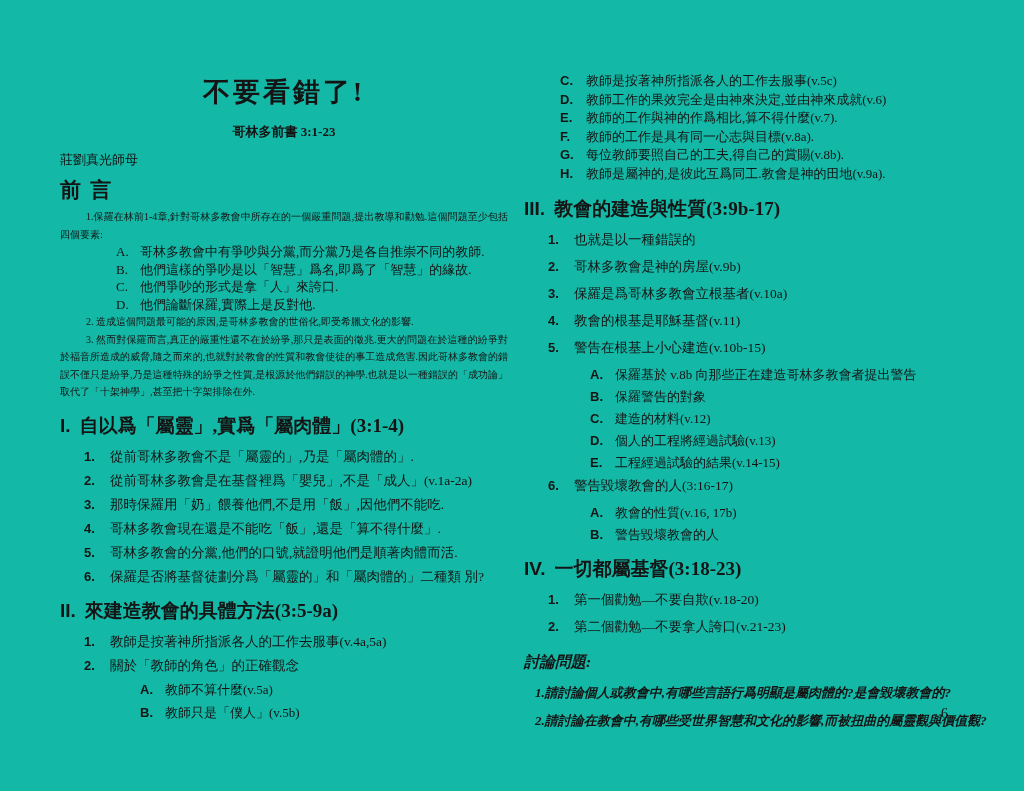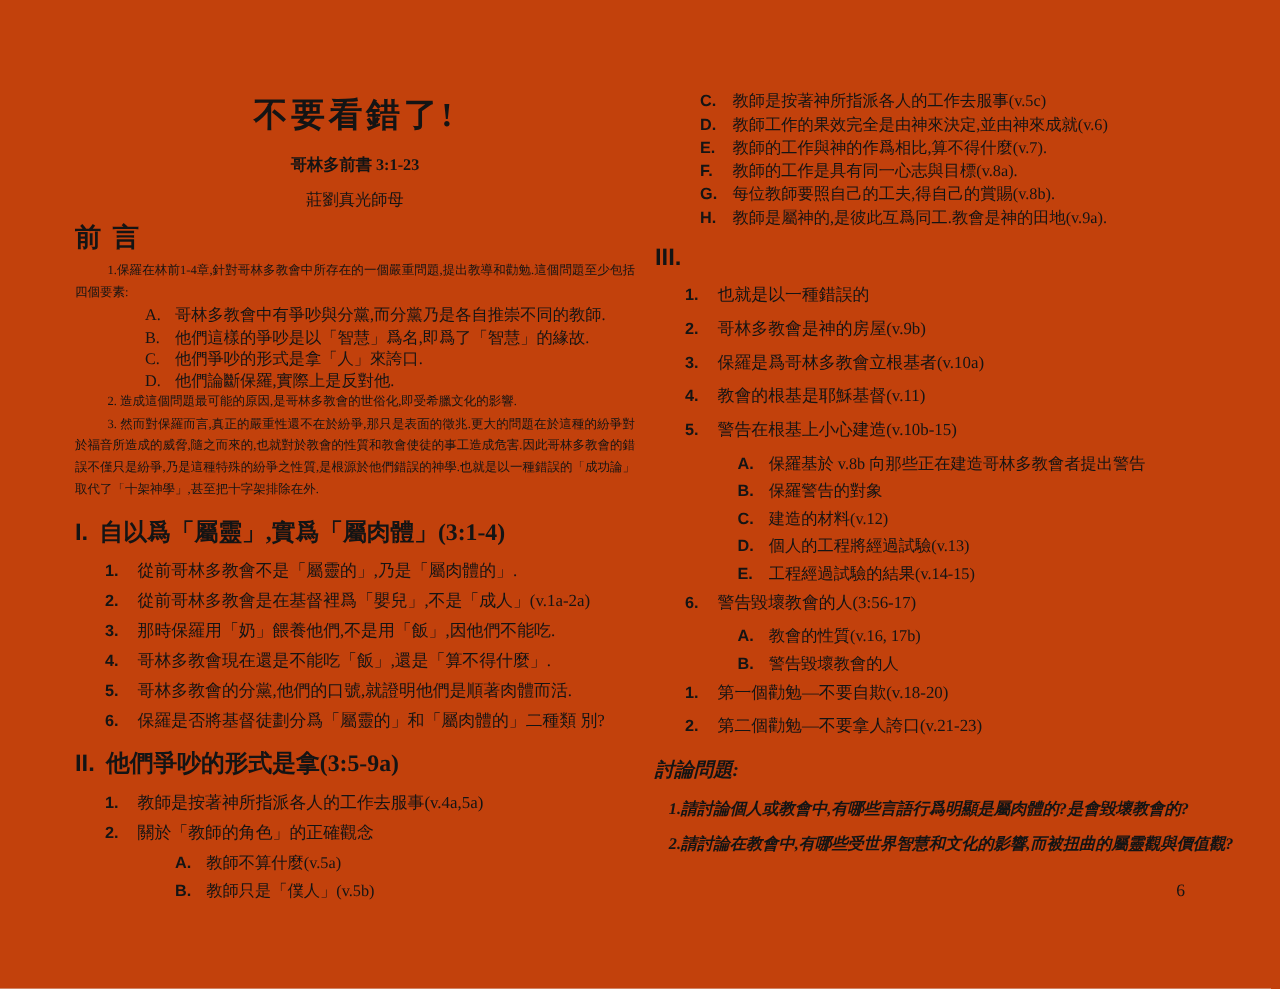--- a/index.html
+++ b/index.html
@@ -1,27 +1,27 @@
 <!DOCTYPE html>
 <html><head>
 <meta charset="utf-8">
 <style>
   html,body { margin:0; padding:0; background:#e8e8e8; }
   .page {
-    position:relative; width:1024px; height:791px; background:#c2410c;
+    position:relative; width:1024px; height:791px; background:#14b8a6;
     font-family:"Liberation Serif","DejaVu Serif",serif; color:#141414;
     overflow:hidden; margin:0 auto;
   }
   .col { position:absolute; }
   .col-left  { left:60px;  top:74px; width:448px; }
   .col-right { left:524px; top:72px; width:486px; }
 
   .title { font-size:27px; font-weight:bold; text-align:center; letter-spacing:3px; margin:0 0 13px 0; }
   .subtitle { font-size:13px; font-weight:bold; text-align:center; margin:0 0 10px 0; }
-  .author { font-size:13px; text-align:center; margin:0 0 7px 0; }
+  .author { font-size:13px; text-align:left; margin:0 0 7px 0; }
   .preface-heading { font-size:21px; font-weight:bold; letter-spacing:2px; margin:0 0 4px 0; }
 
   .para { font-size:10px; line-height:17.5px; text-indent:26px; text-align:justify; margin:0; }
 
   .li { display:flex; align-items:baseline; }
   .lbl { flex:none; }
   .txt { flex:1; }
 
   
   .preface-sublist { margin-left:56px; }
@@ -121,21 +121,21 @@
         <span class="txt">哥林多教會的分黨,他們的口號,就證明他們是順著肉體而活.</span>
       </div>
       <div class="li">
         <span class="lbl">6.</span>
         <span class="txt">保羅是否將基督徒劃分爲「屬靈的」和「屬肉體的」二種類 別?</span>
       </div>
     </div>
 
     <div class="sec-heading">
       <span class="roman">II.</span>
-      <span>他們爭吵的形式是拿(3:5-9a)</span>
+      <span>來建造教會的具體方法(3:5-9a)</span>
     </div>
     <div class="numlist">
       <div class="li">
         <span class="lbl">1.</span>
         <span class="txt">教師是按著神所指派各人的工作去服事(v.4a,5a)</span>
       </div>
       <div class="li">
         <span class="lbl">2.</span>
         <span class="txt">關於「教師的角色」的正確觀念</span>
       </div>
@@ -176,20 +176,21 @@
         <span class="txt">每位教師要照自己的工夫,得自己的賞賜(v.8b).</span>
       </div>
       <div class="li">
         <span class="lbl">H.</span>
         <span class="txt">教師是屬神的,是彼此互爲同工.教會是神的田地(v.9a).</span>
       </div>
     </div>
 
     <div class="sec-heading">
       <span class="roman">III.</span>
+      <span>教會的建造與性質(3:9b-17)</span>
     </div>
     <div class="numlist">
       <div class="li">
         <span class="lbl">1.</span>
         <span class="txt">也就是以一種錯誤的</span>
       </div>
       <div class="li">
         <span class="lbl">2.</span>
         <span class="txt">哥林多教會是神的房屋(v.9b)</span>
       </div>
@@ -224,34 +225,38 @@
         <span class="txt">個人的工程將經過試驗(v.13)</span>
       </div>
       <div class="li">
         <span class="lbl">E.</span>
         <span class="txt">工程經過試驗的結果(v.14-15)</span>
       </div>
     </div>
     <div class="numlist">
       <div class="li">
         <span class="lbl">6.</span>
-        <span class="txt">警告毀壞教會的人(3:56-17)</span>
+        <span class="txt">警告毀壞教會的人(3:16-17)</span>
       </div>
     </div>
     <div class="sub2">
       <div class="li">
         <span class="lbl">A.</span>
         <span class="txt">教會的性質(v.16, 17b)</span>
       </div>
       <div class="li">
         <span class="lbl">B.</span>
         <span class="txt">警告毀壞教會的人</span>
       </div>
     </div>
 
+    <div class="sec-heading">
+      <span class="roman">IV.</span>
+      <span>一切都屬基督(3:18-23)</span>
+    </div>
     <div class="numlist">
       <div class="li">
         <span class="lbl">1.</span>
         <span class="txt">第一個勸勉—不要自欺(v.18-20)</span>
       </div>
       <div class="li">
         <span class="lbl">2.</span>
         <span class="txt">第二個勸勉—不要拿人誇口(v.21-23)</span>
       </div>
     </div>

